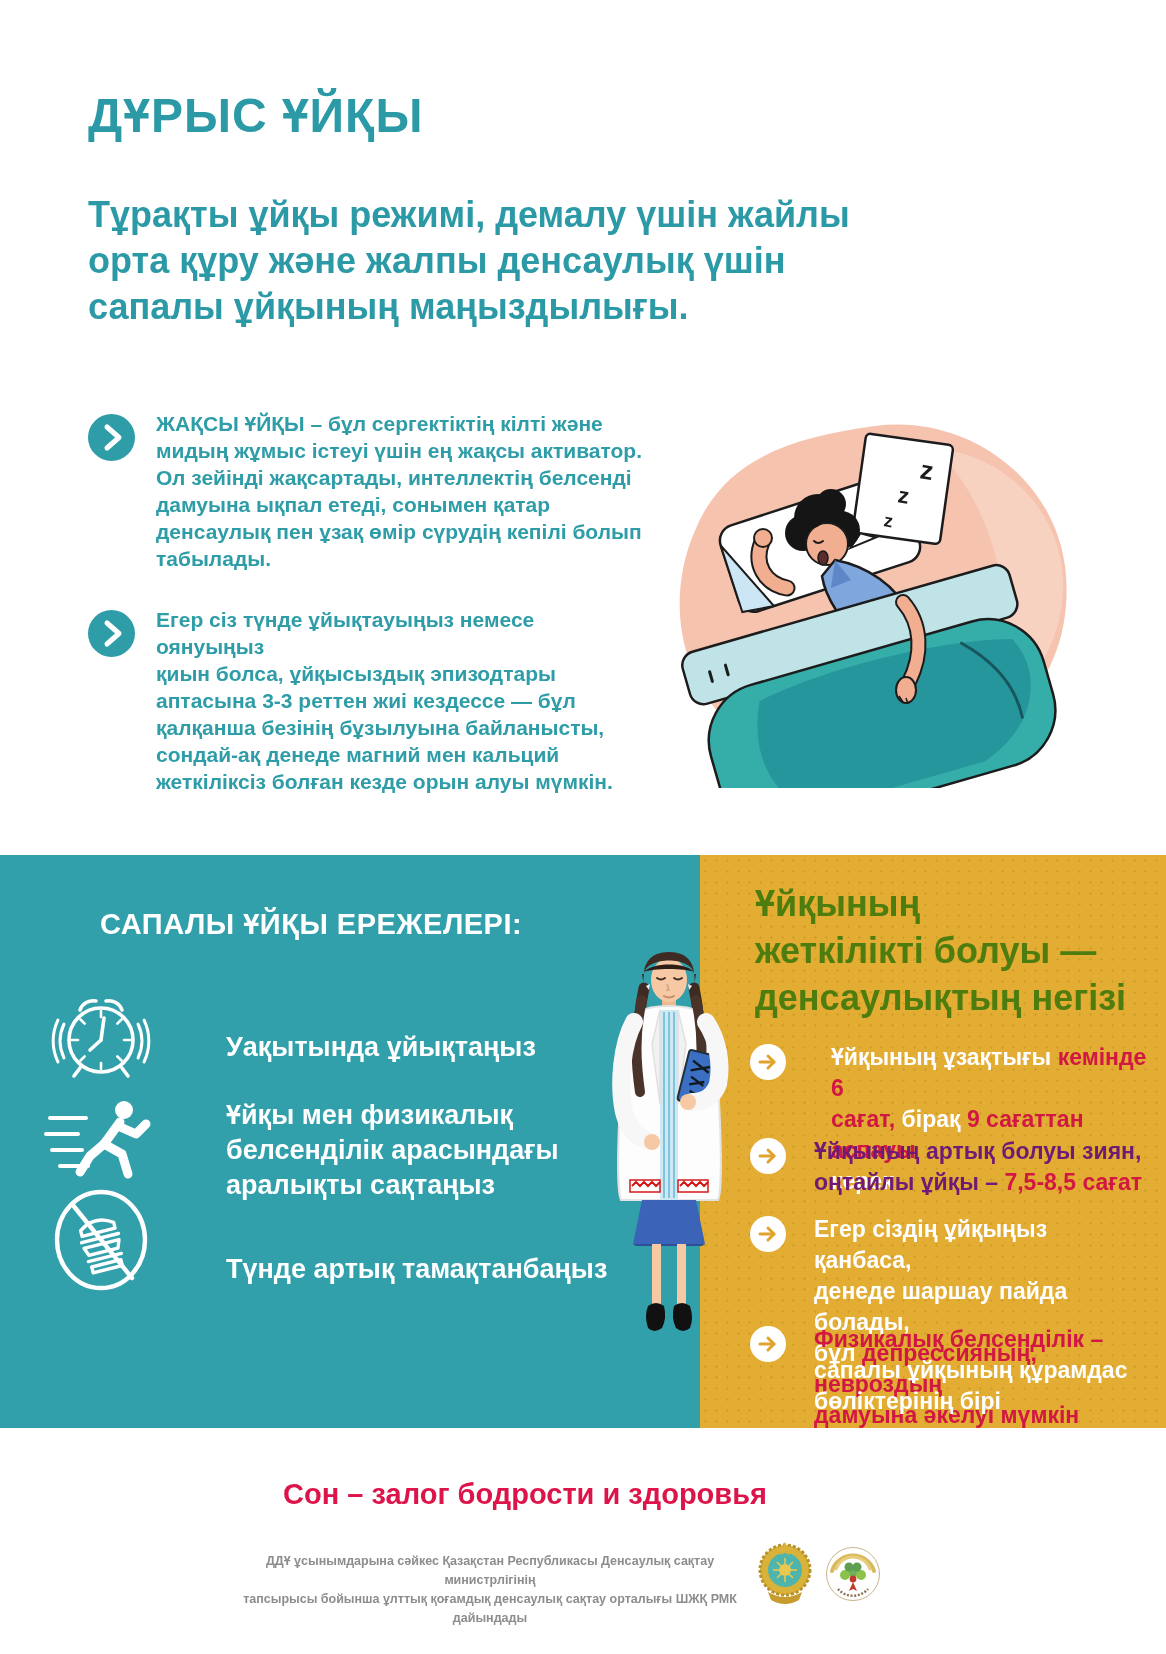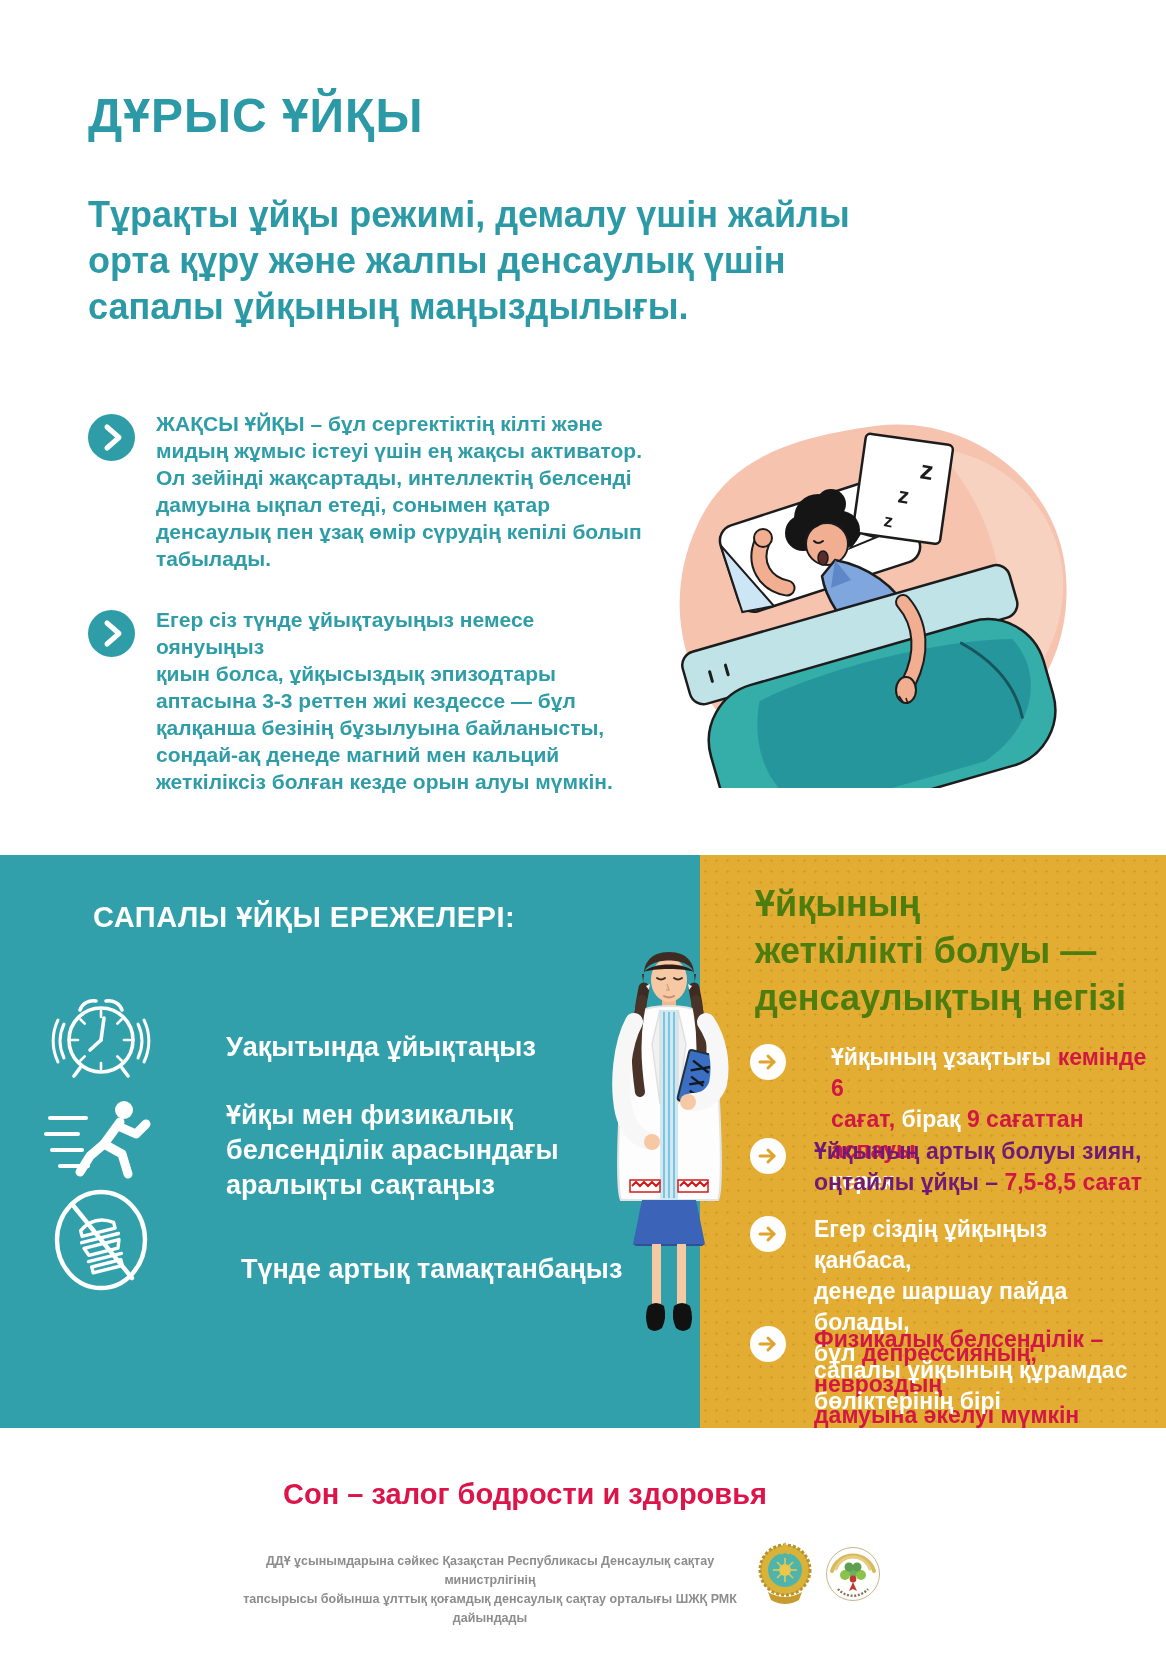--- a/index.html
+++ b/index.html
@@ -31,31 +31,31 @@
   .sleep-art{left:635px;top:388px;}
 
   
   .band-left{left:0;top:855px;width:700px;height:573px;background:#31A0AB;}
   .band-right{
     left:700px;top:855px;width:466px;height:573px;background:#E3AC32;
     background-image:radial-gradient(#D19E28 1.2px, transparent 1.3px);
     background-size:11px 11px;
   }
   .rules-heading{
-    left:88px;top:896px;font-size:29px;font-weight:800;color:#ffffff;margin:5px;
+    left:88px;top:896px;font-size:29px;font-weight:800;color:#ffffff;margin:12px;
     letter-spacing:0.5px;
   }
   .rule-icon{color:#ffffff;}
   .ri1{left:50px;top:980px;}
   .ri2{left:42px;top:1096px;}
   .ri3{left:50px;top:1186px;}
   .rule-text{margin:16px;font-size:27px;line-height:35px;font-weight:bold;color:#ffffff;}
   .rt1{left:210px;top:1014px;width:400px;}
   .rt2{left:210px;top:1082px;width:400px;}
-  .rt3{left:225px;top:1236px;width:420px;}
+  .rt3{left:210px;top:1236px;width:420px;}
   .doctor-art{left:572px;top:944px;}
 
   .benefits-heading{
     left:755px;top:880px;width:395px;font-size:36px;line-height:47px;
     font-weight:800;color:#4d7c0f;margin:0;
   }
   .benefit{left:750px;display:flex;gap:28px;align-items:flex-start;width:400px;}
   .b1{top:1042px;gap:45px;} .b2{top:1136px;} .b3{top:1214px;} .b4{top:1324px;}
   .bcirc{
     flex:none;width:36px;height:36px;border-radius:50%;background:#ffffff;

